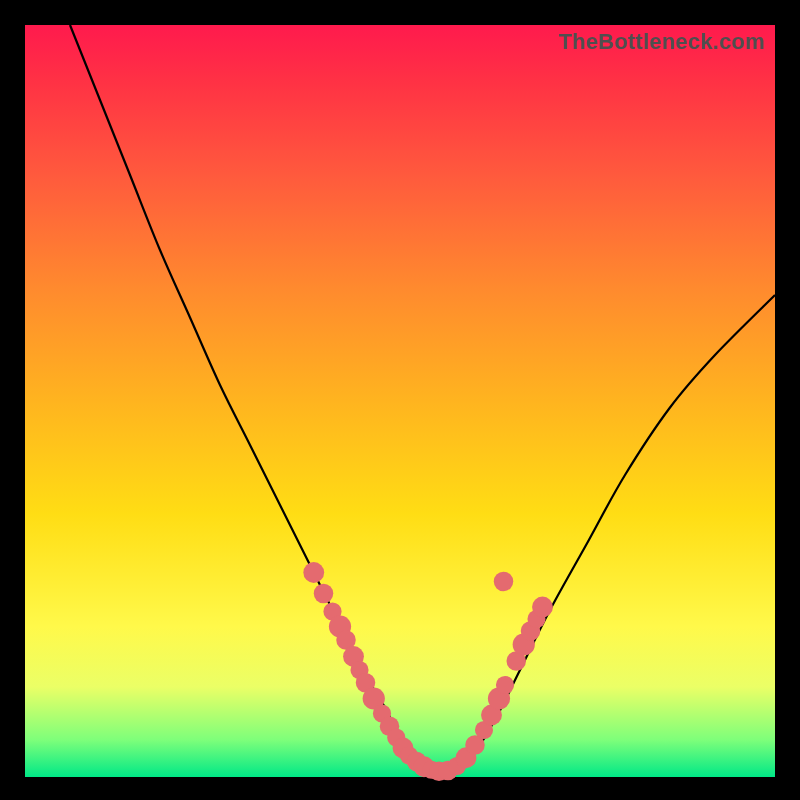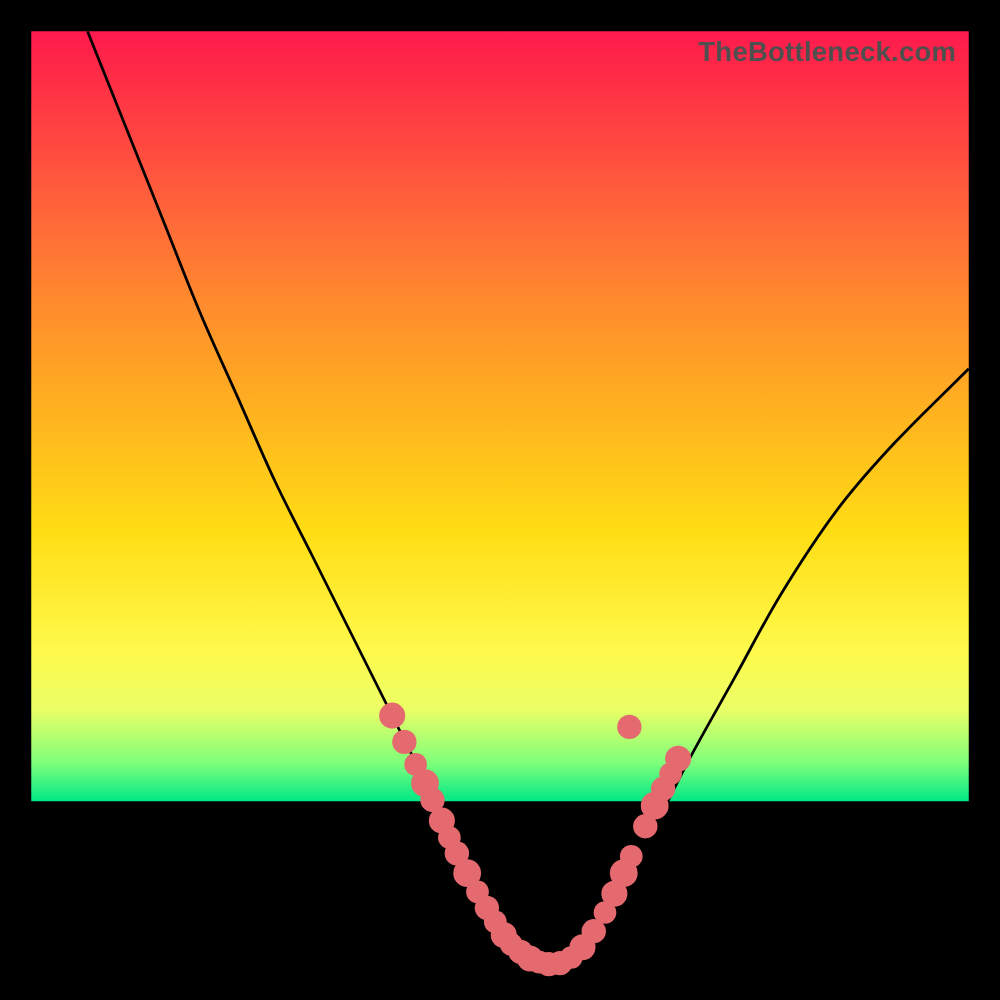--- a/index.html
+++ b/index.html
@@ -9,21 +9,21 @@
     height: 800px;
     background: #000;
     overflow: hidden;
     font-family: Arial, Helvetica, sans-serif;
   }
   .frame {
     position: absolute;
     left: 25px;
     top: 25px;
     width: 750px;
-    height: 616px;
+    height: 752px;
     background: linear-gradient(to bottom,
       #ff1a4d 0%,
       #ff3344 8%,
       #ff5a3d 20%,
       #ff8a2e 35%,
       #ffb41f 50%,
       #ffdd14 65%,
       #fff94a 80%,
       #ebff66 88%,
       #7fff7a 95%,

